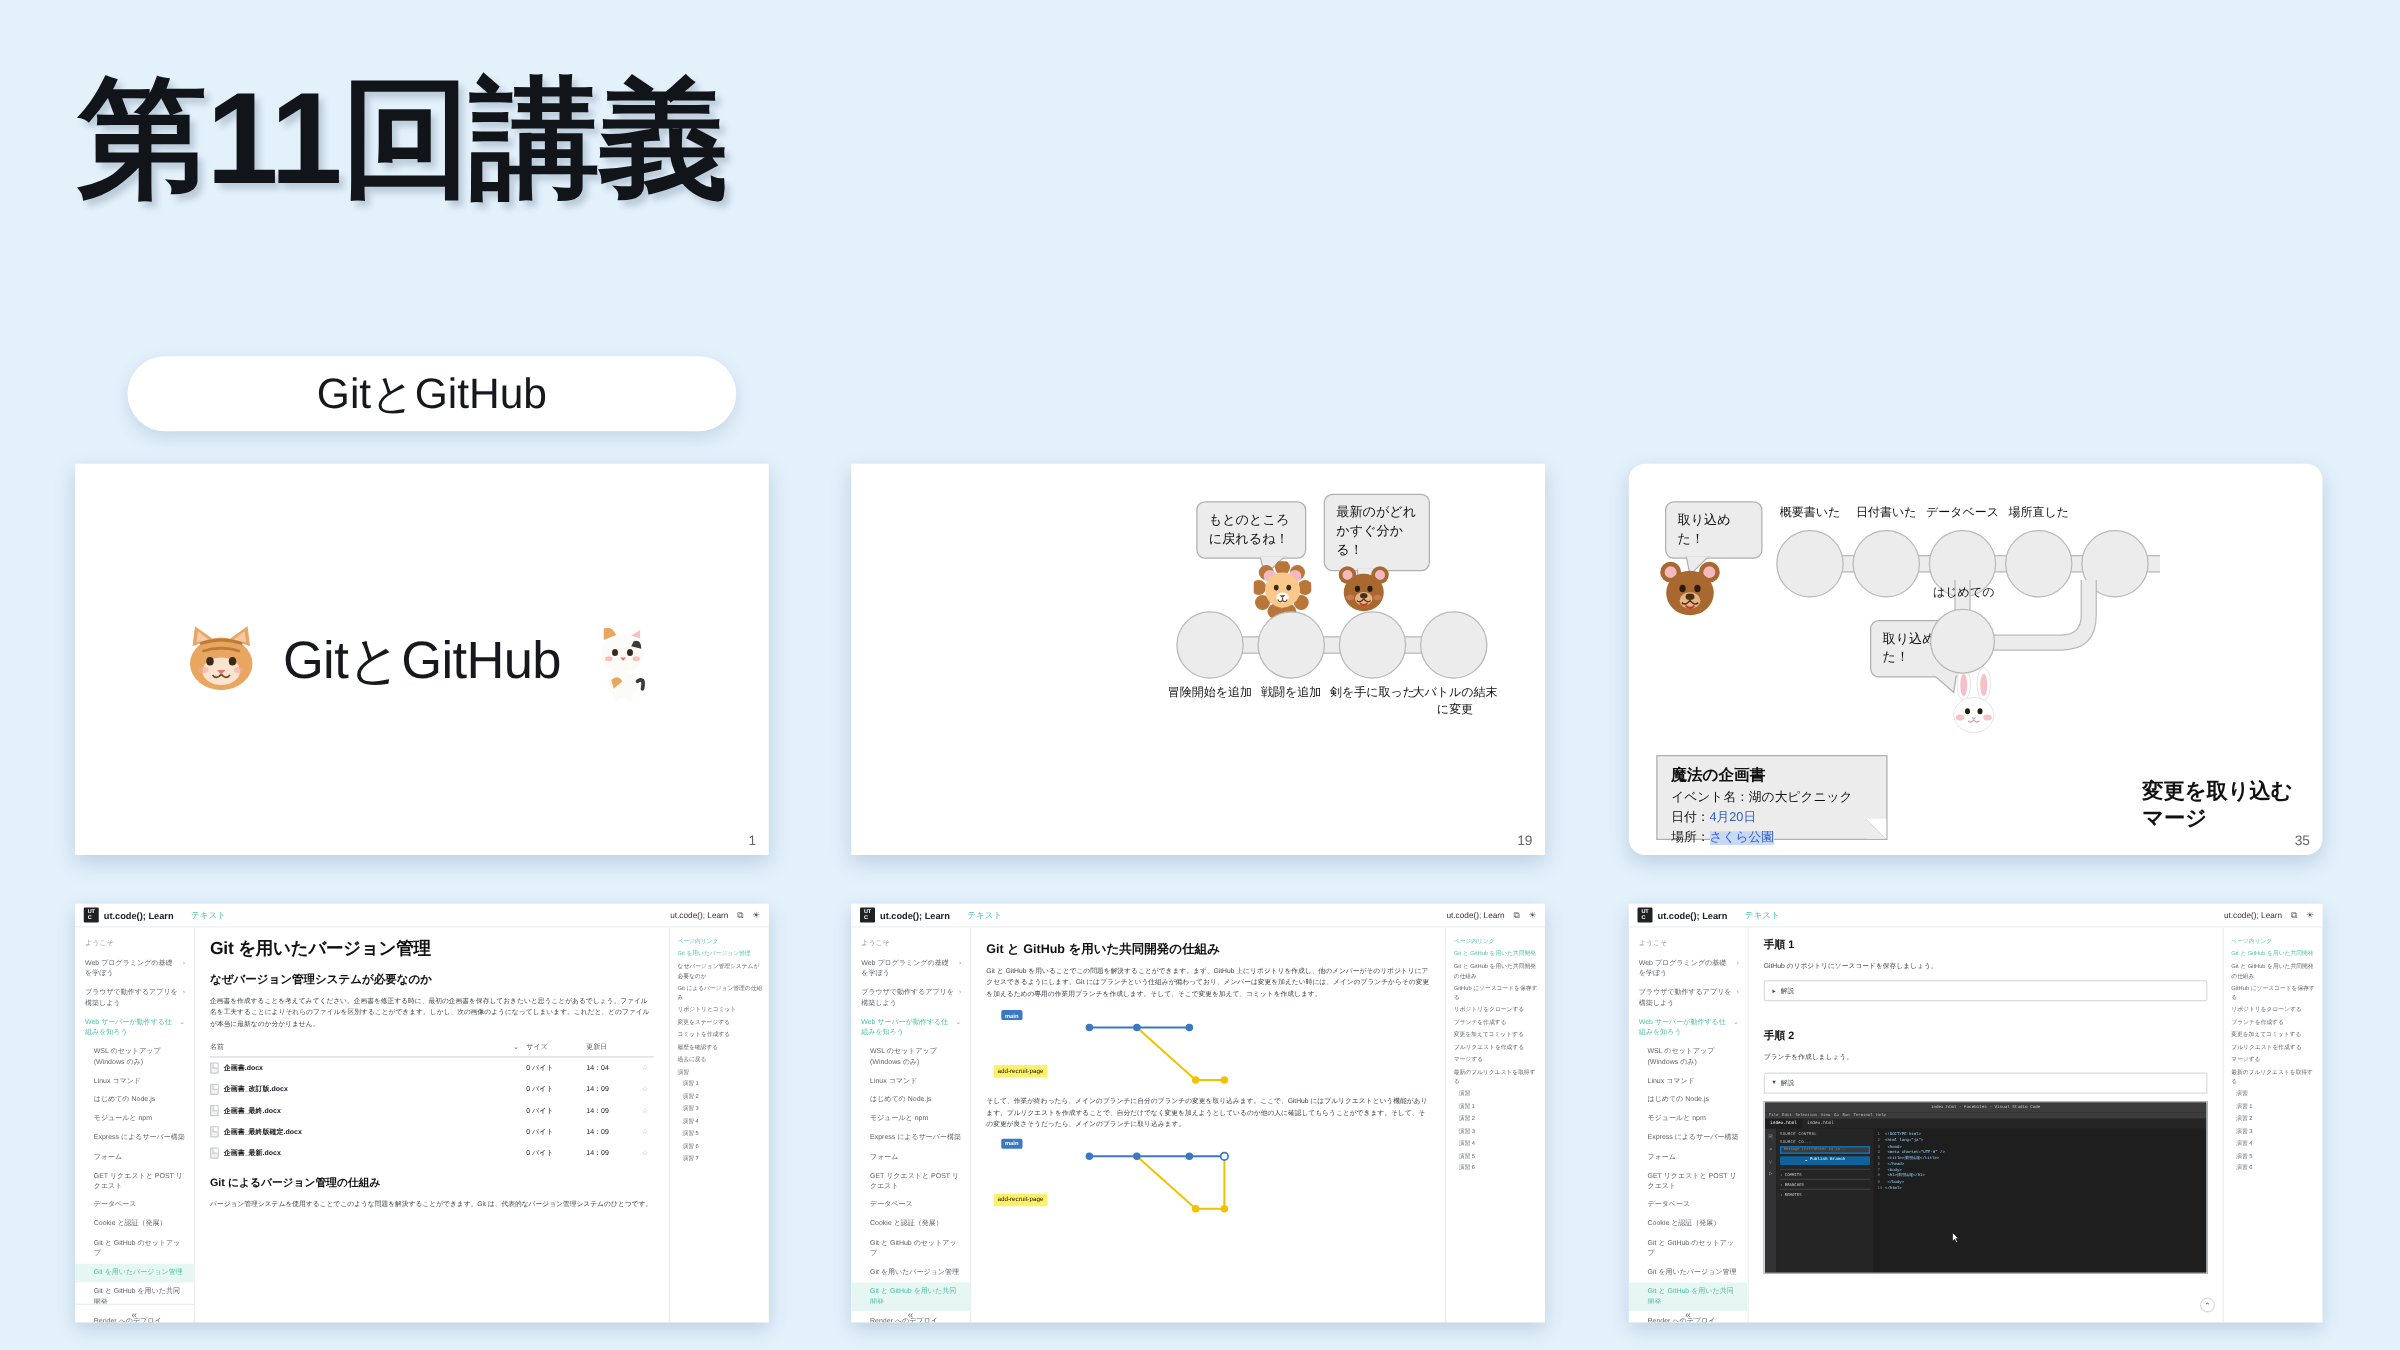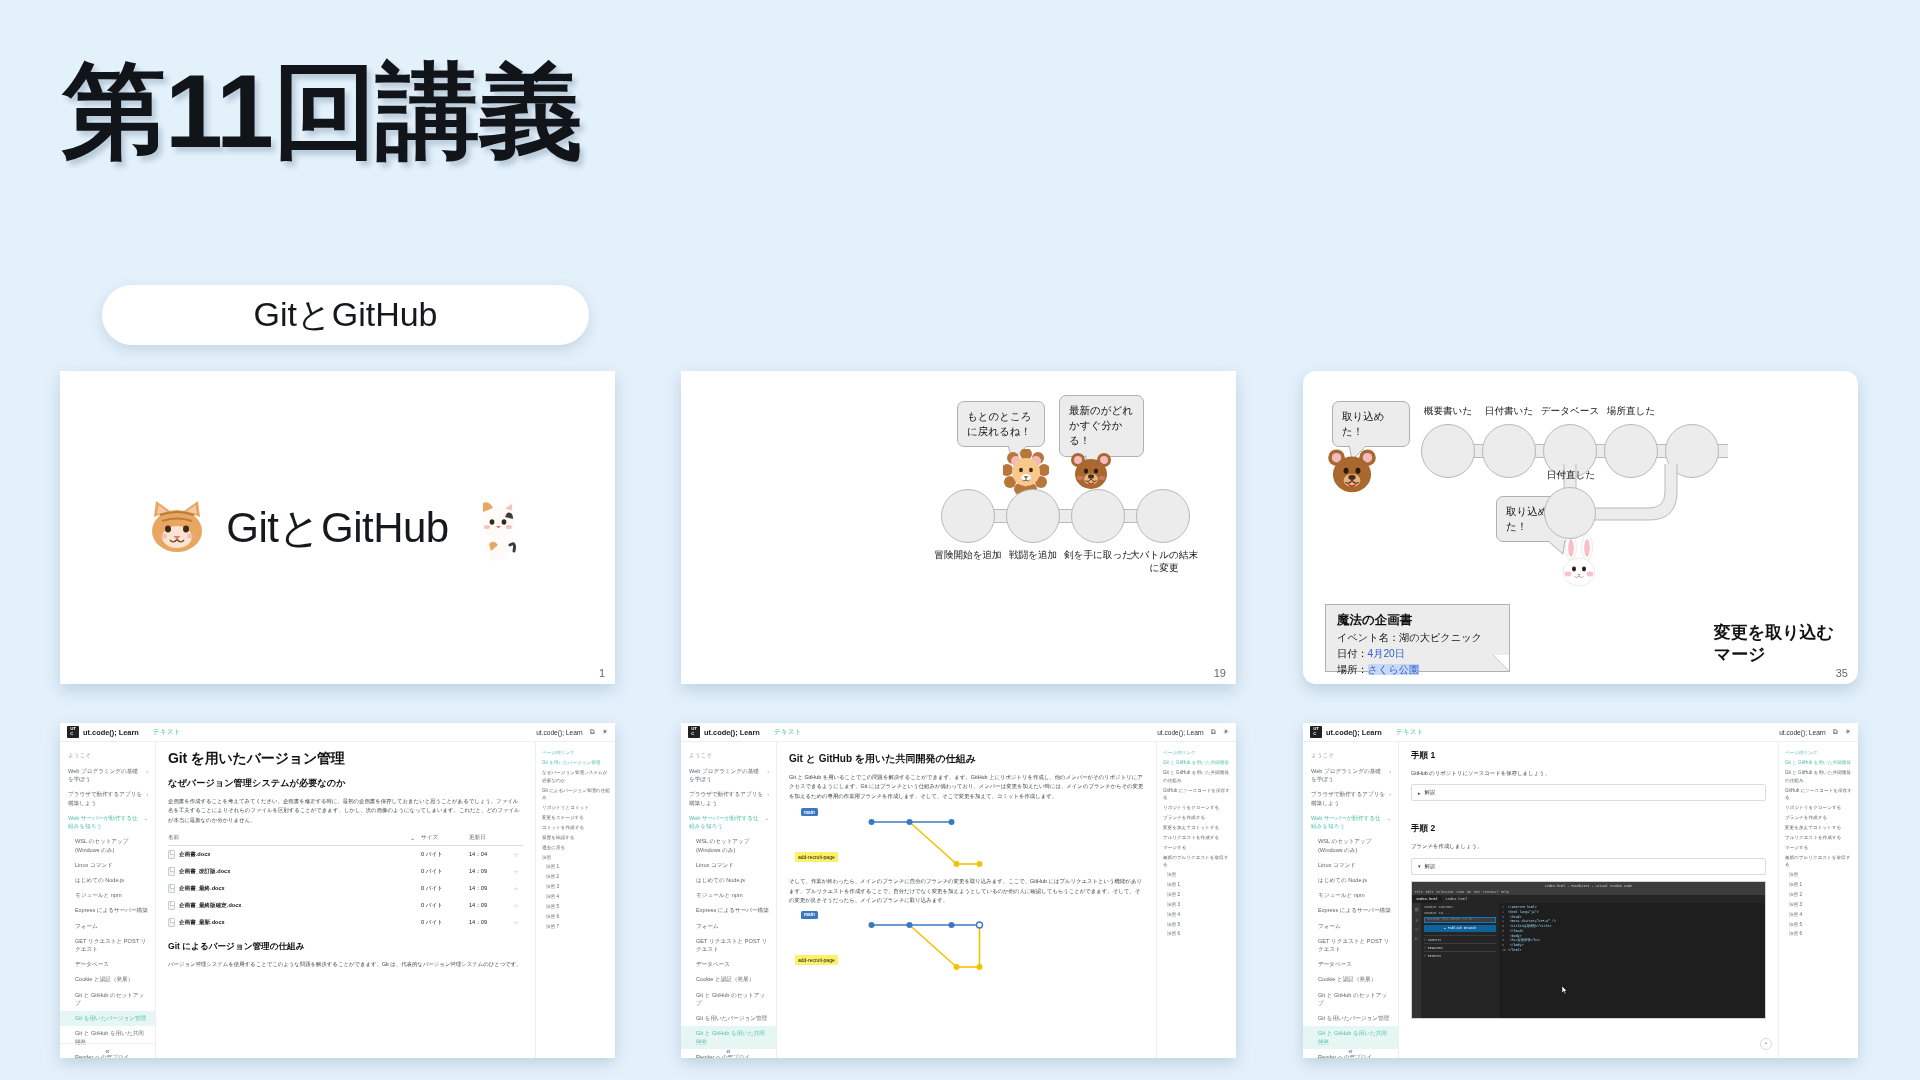--- a/index.html
+++ b/index.html
@@ -458,21 +458,21 @@
   <div class="node-label" style="left:230px; top:34px; width:74px;">データベース</div>
   <div class="node-label" style="left:291px; top:34px; width:74px;">場所直した</div>
 
   <svg style="position:absolute;left:100px;top:53px;width:340px;height:150px" viewBox="0 0 340 150">
     <path d="M167 40 L167 68 Q167 90 189 90 L246 90 Q268 90 268 68 L268 40" stroke="#b9b9b9" stroke-width="1" fill="none" style="stroke:#b9b9b9"></path>
     <path d="M167 40 L167 68 Q167 90 189 90 L246 90 Q268 90 268 68 L268 40" stroke="#ececec" stroke-width="12" fill="none"></path>
     <path d="M161 40 L161 68 Q161 96 189 96 L246 96 Q274 96 274 68 L274 40" stroke="#b9b9b9" stroke-width="1" fill="none"></path>
     <path d="M173 40 L173 68 Q173 84 189 84 L246 84 Q262 84 262 68 L262 40" stroke="#b9b9b9" stroke-width="1" fill="none"></path>
   </svg>
   <div class="node" style="left:241px; top:116px; width:52px; height:52px;"></div>
-  <div class="node-label" style="left:233px; top:98px; width:70px;">日付直した</div>
+  <div class="node-label" style="left:233px; top:98px; width:70px;">はじめての</div>
 
   <div class="plan-doc">
     <div class="p-ttl">魔法の企画書</div>
     <div class="p-row">
       <span>イベント名：</span><span>湖の大ピクニック</span>
     </div>
     <div class="p-row">
       <span>日付：</span><span class="hl">4月20日</span>
     </div>
     <div class="p-row">

